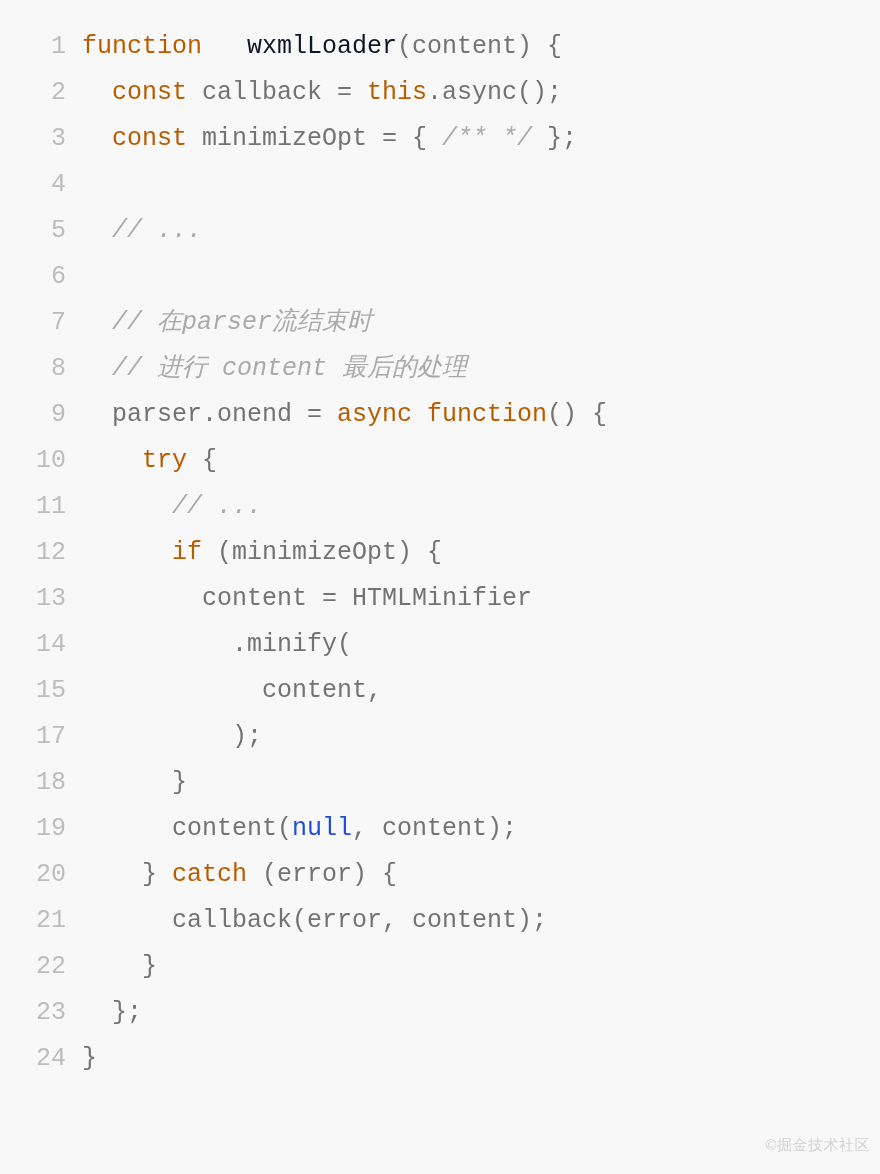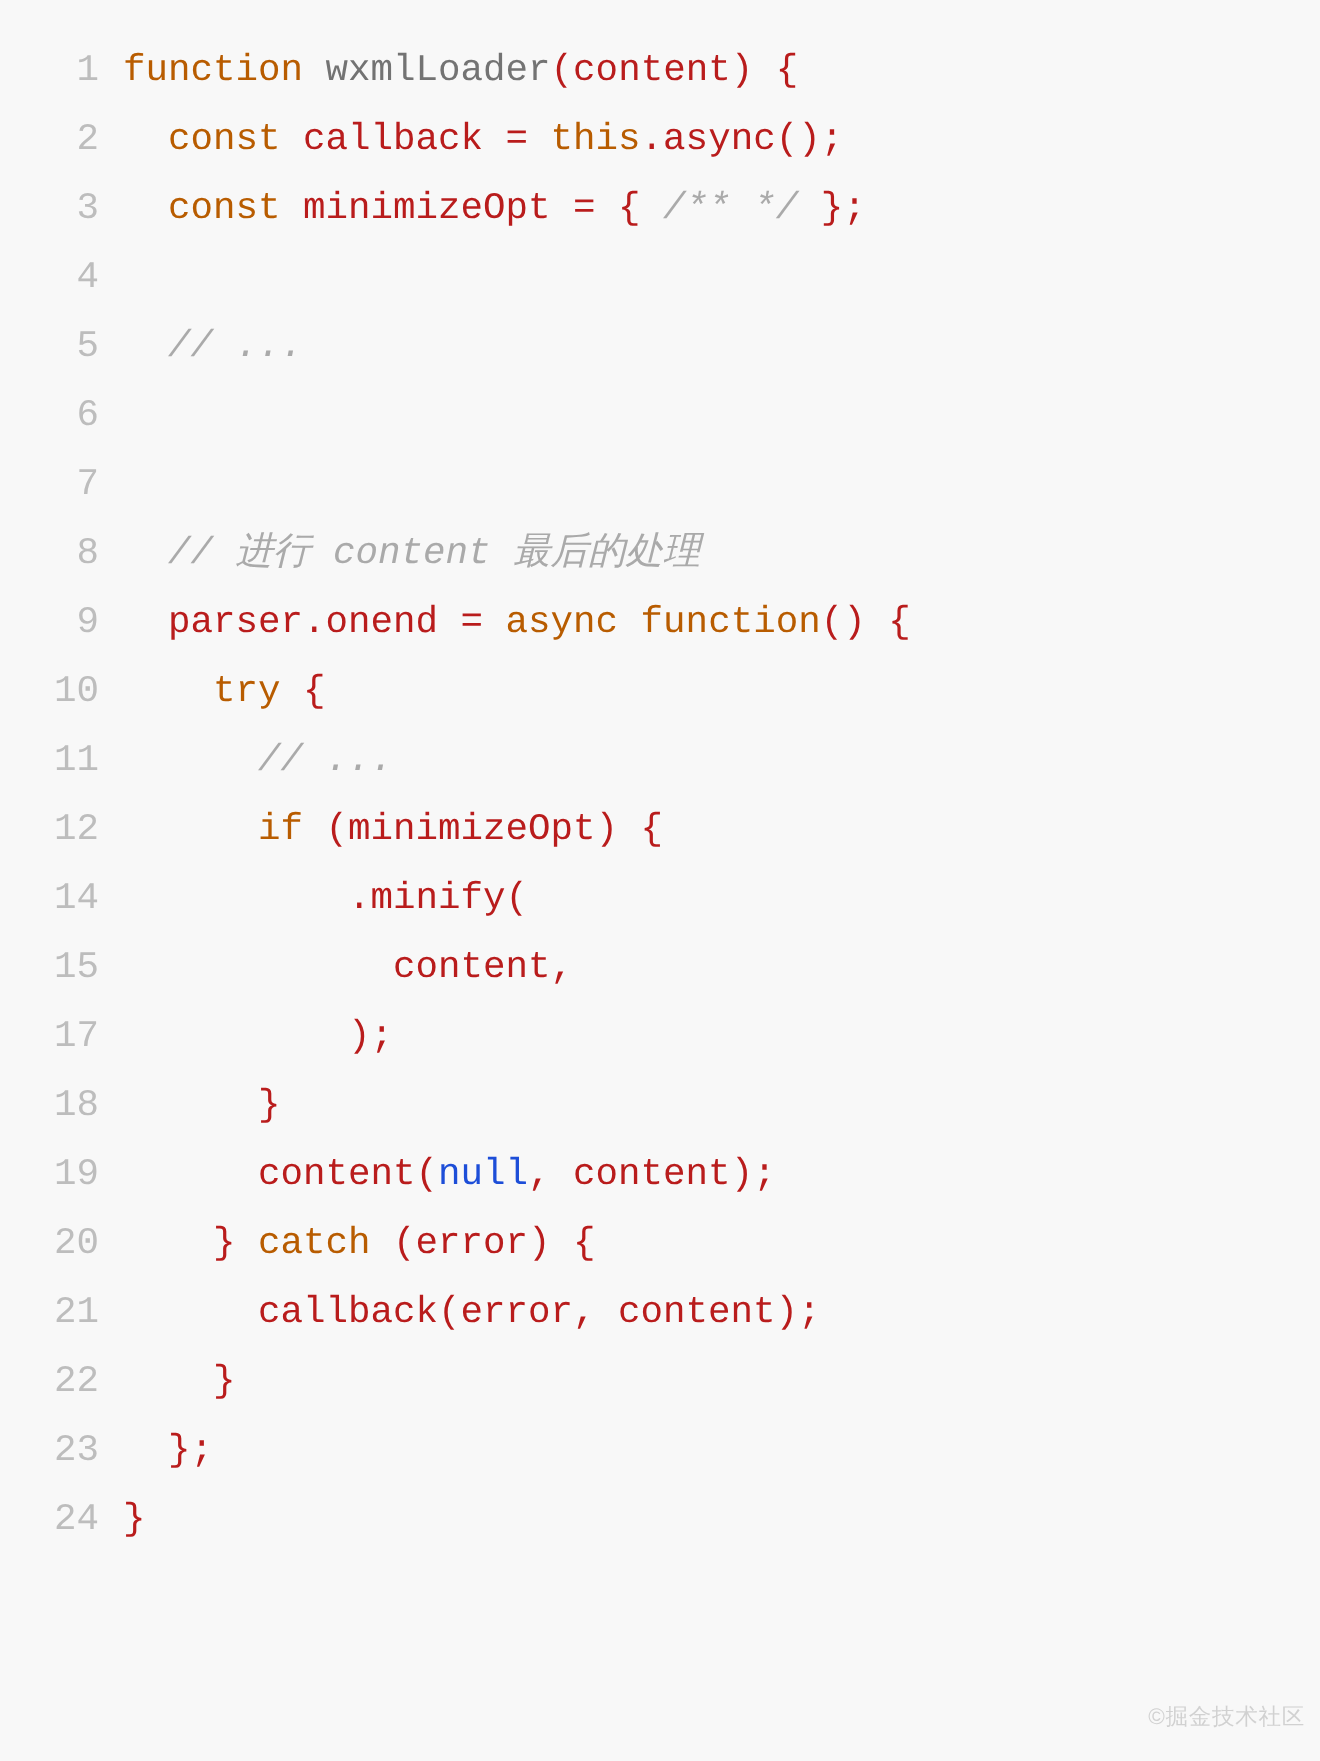--- a/index.html
+++ b/index.html
@@ -29,24 +29,24 @@
     text-align: right;
     color: #bdbdbd;
     padding-right: 16px;
     user-select: none;
     flex-shrink: 0;
   }
   .code {
     flex: 1;
   }
   .kw { color: #b85c00; }
-  .fn { color: #737373; }
+  .fn { color: #0f172a; margin-left: 30px; }
   .lit { color: #1d4ed8; }
   .cm { color: #aaaaaa; font-style: italic; }
-  .pn { color: #b91c1c; }
+  .pn { color: #737373; }
   .watermark {
     position: absolute;
     right: 10px;
     bottom: 6px;
     font-family: sans-serif;
     font-size: 15px;
     color: #b3b3b3;
     letter-spacing: 0.5px;
     opacity: 0.55;
   }
@@ -55,26 +55,27 @@
 <body>
 
 <div class="code-block">
   <div id="lines-container">
       <div class="line"><span class="ln">1</span><span class="code"><span class="kw">function</span><span class="pn"> </span><span class="fn">wxmlLoader</span><span class="pn">(content) {</span></span></div>
       <div class="line"><span class="ln">2</span><span class="code"><span class="pn">  </span><span class="kw">const</span><span class="pn"> callback = </span><span class="kw">this</span><span class="pn">.async();</span></span></div>
       <div class="line"><span class="ln">3</span><span class="code"><span class="pn">  </span><span class="kw">const</span><span class="pn"> minimizeOpt = { </span><span class="cm">/** */</span><span class="pn"> };</span></span></div>
       <div class="line"><span class="ln">4</span><span class="code"><span class="pn"></span></span></div>
       <div class="line"><span class="ln">5</span><span class="code"><span class="pn">  </span><span class="cm">// ...</span></span></div>
       <div class="line"><span class="ln">6</span><span class="code"><span class="pn"></span></span></div>
-      <div class="line"><span class="ln">7</span><span class="code"><span class="pn">  </span></span></div>
+      <div class="line"><span class="ln">7</span><span class="code"><span class="pn">  </span><span class="cm">// 在parser流结束时</span></span></div>
       <div class="line"><span class="ln">8</span><span class="code"><span class="pn">  </span><span class="cm">// 进行 content 最后的处理</span></span></div>
       <div class="line"><span class="ln">9</span><span class="code"><span class="pn">  parser.onend = </span><span class="kw">async</span><span class="pn"> </span><span class="kw">function</span><span class="pn">() {</span></span></div>
       <div class="line"><span class="ln">10</span><span class="code"><span class="pn">    </span><span class="kw">try</span><span class="pn"> {</span></span></div>
       <div class="line"><span class="ln">11</span><span class="code"><span class="pn">      </span><span class="cm">// ...</span></span></div>
       <div class="line"><span class="ln">12</span><span class="code"><span class="pn">      </span><span class="kw">if</span><span class="pn"> (minimizeOpt) {</span></span></div>
+      <div class="line"><span class="ln">13</span><span class="code"><span class="pn">        content = HTMLMinifier</span></span></div>
       <div class="line"><span class="ln">14</span><span class="code"><span class="pn">          .minify(</span></span></div>
       <div class="line"><span class="ln">15</span><span class="code"><span class="pn">            content,</span></span></div>
       <div class="line"><span class="ln">17</span><span class="code"><span class="pn">          );</span></span></div>
       <div class="line"><span class="ln">18</span><span class="code"><span class="pn">      }</span></span></div>
       <div class="line"><span class="ln">19</span><span class="code"><span class="pn">      content(</span><span class="lit">null</span><span class="pn">, content);</span></span></div>
       <div class="line"><span class="ln">20</span><span class="code"><span class="pn">    } </span><span class="kw">catch</span><span class="pn"> (error) {</span></span></div>
       <div class="line"><span class="ln">21</span><span class="code"><span class="pn">      callback(error, content);</span></span></div>
       <div class="line"><span class="ln">22</span><span class="code"><span class="pn">    }</span></span></div>
       <div class="line"><span class="ln">23</span><span class="code"><span class="pn">  };</span></span></div>
       <div class="line"><span class="ln">24</span><span class="code"><span class="pn">}</span></span></div>

